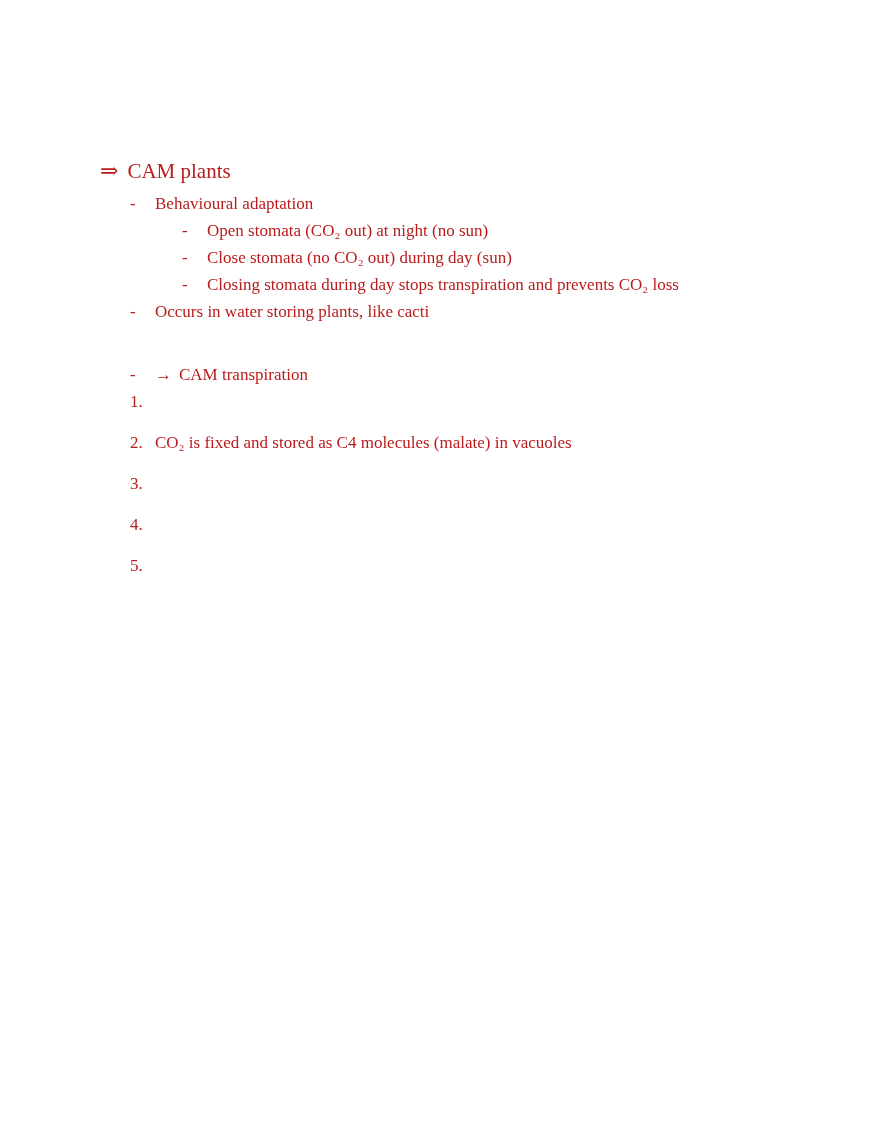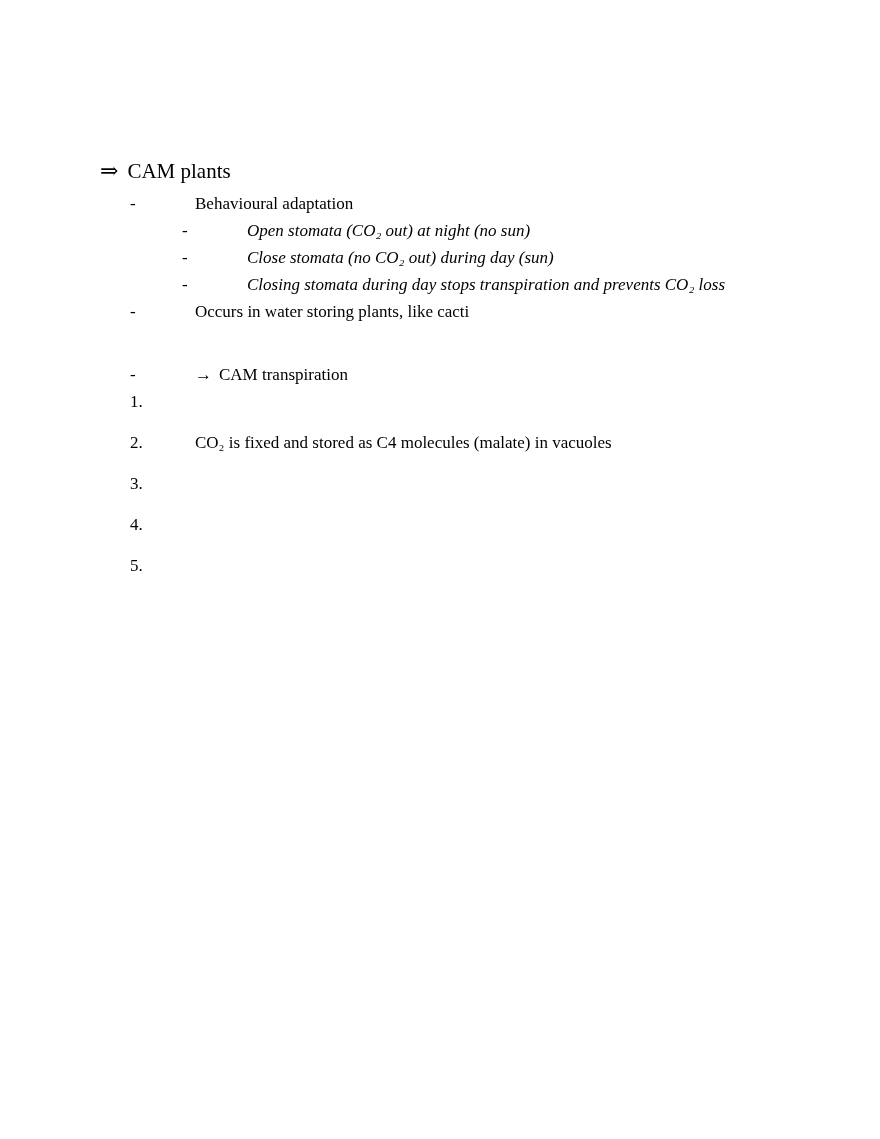--- a/index.html
+++ b/index.html
@@ -6,21 +6,21 @@
     margin: 0;
     padding: 0;
     background: #ffffff;
   }
   .page {
     position: relative;
     width: 880px;
     height: 1139px;
     box-sizing: border-box;
     background: #ffffff;
-    color: #000000;
+    color: #b91c1c;
     font-family: "Liberation Serif", "DejaVu Serif", serif;
     padding: 156px 80px 0 100px;
     overflow: hidden;
   }
   .heading {
     font-size: 21px;
     line-height: 30px;
     margin-bottom: 4px;
     white-space: nowrap;
   }
@@ -33,26 +33,26 @@
     align-items: flex-start;
     font-size: 17px;
     line-height: 27px;
   }
   .marker {
     flex: none;
     width: 25px;
   }
   .lvl1 { margin-left: 30px; }
   .lvl2 { margin-left: 82px; }
-  .lvl2 .text { max-width: 565px; font-style: italic; }
+  .lvl2 .text { max-width: 565px; }
   .gap-section { margin-top: 36px; }
   .intro-arrow { margin-right: 7px; }
   .steps .li { margin-bottom: 14px; }
   .steps .text { max-width: 615px; }
-  .text { display: inline-block; margin-left: 40px; }
+  .text { display: inline-block; }
 </style>
 </head>
 <body>
 
 <div class="page">
 
   <div class="heading">
     <span class="arrow">⇒</span><span>CAM plants</span>
   </div>
 

